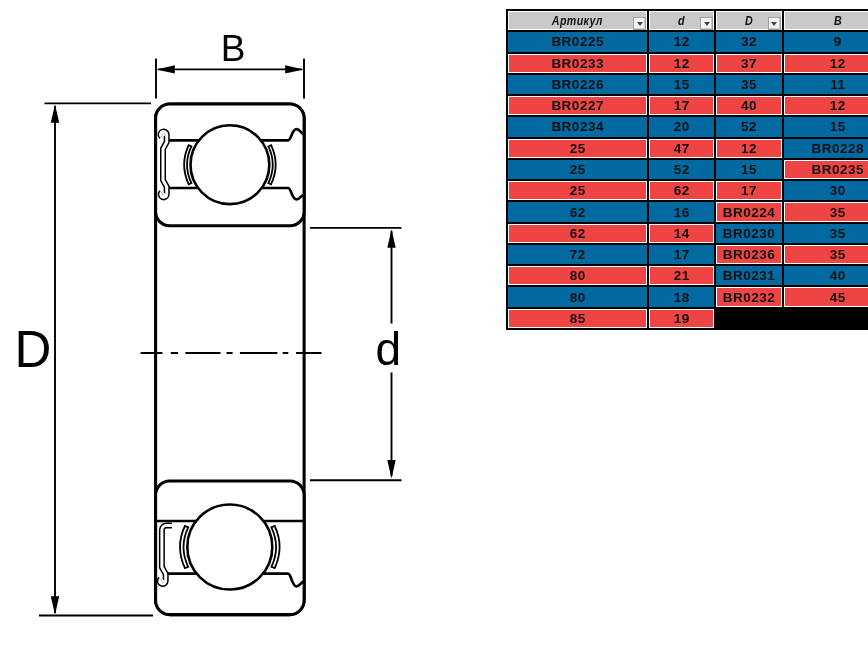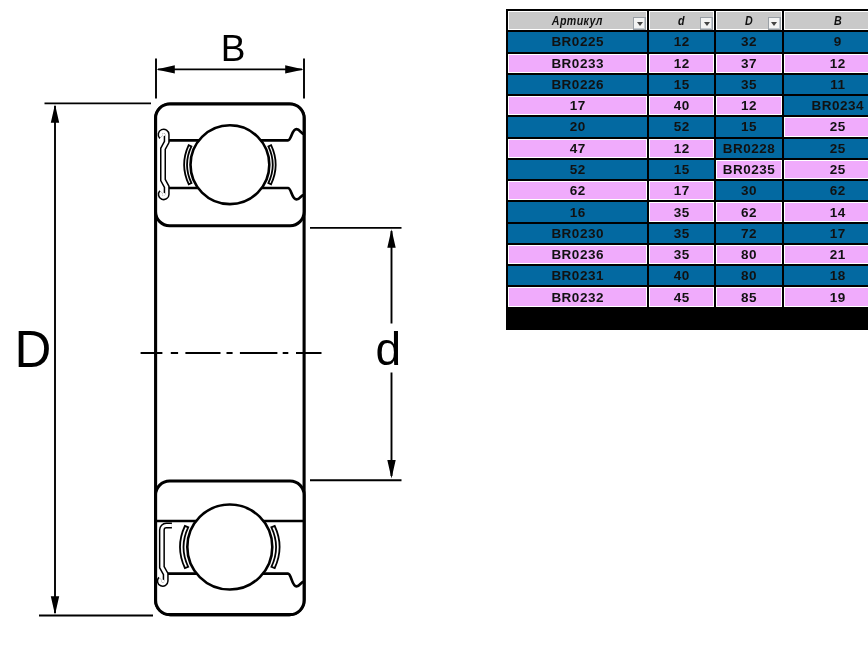--- a/index.html
+++ b/index.html
@@ -6,21 +6,21 @@
   body{font-family:"Liberation Sans",sans-serif;position:relative;}
   #draw{position:absolute;left:0;top:0;will-change:transform;}
   #tbl{position:absolute;left:506px;top:9px;width:388px;height:321px;
        background:#000;display:grid;will-change:transform;
        grid-template-columns:139.3px 65px 65.3px 1fr;
        grid-template-rows:repeat(15,1fr);
        gap:2px;padding:2px;box-sizing:border-box;}
   #tbl div{display:flex;align-items:center;justify-content:center;
        font-weight:bold;font-size:13.5px;color:#111;letter-spacing:0.5px;}
   #tbl .w{background:#0369a1;}
-  #tbl .g{background:#f0abfc;box-shadow:inset 0 0 0 1px #fff;}
+  #tbl .g{background:#ef4444;box-shadow:inset 0 0 0 1px #fff;}
   #tbl .h{background:#c9c9c9;box-shadow:inset 0 0 0 1px #fff;
        font-style:italic;position:relative;}
   #tbl .h b{display:inline-block;transform:scaleX(0.79);font-weight:bold;}
   .btn{position:absolute;right:1px;bottom:0px;width:13px;height:13px;
        background:#f3f3f3;border:1px solid #9aa0a6;box-sizing:border-box;
        box-shadow:inset -1px -1px 0 #c2c8cf;display:flex;align-items:center;justify-content:center;}
   .btn:after{content:"";width:0;height:0;border-left:3.5px solid transparent;
        border-right:3.5px solid transparent;border-top:4.5px solid #444;}
 </style>
 </head>
@@ -122,20 +122,21 @@
   <div class="g">BR0233</div>
     <div class="g">12</div>
     <div class="g">37</div>
     <div class="g">12</div>
 
   <div class="w">BR0226</div>
     <div class="w">15</div>
     <div class="w">35</div>
     <div class="w">11</div>
 
+  <div class="g">BR0227</div>
     <div class="g">17</div>
     <div class="g">40</div>
     <div class="g">12</div>
 
   <div class="w">BR0234</div>
     <div class="w">20</div>
     <div class="w">52</div>
     <div class="w">15</div>
 
     <div class="g">25</div>
@@ -149,20 +150,21 @@
 
   <div class="g">BR0235</div>
     <div class="g">25</div>
     <div class="g">62</div>
     <div class="g">17</div>
 
     <div class="w">30</div>
     <div class="w">62</div>
     <div class="w">16</div>
 
+  <div class="g">BR0224</div>
     <div class="g">35</div>
     <div class="g">62</div>
     <div class="g">14</div>
 
   <div class="w">BR0230</div>
     <div class="w">35</div>
     <div class="w">72</div>
     <div class="w">17</div>
 
   <div class="g">BR0236</div>

